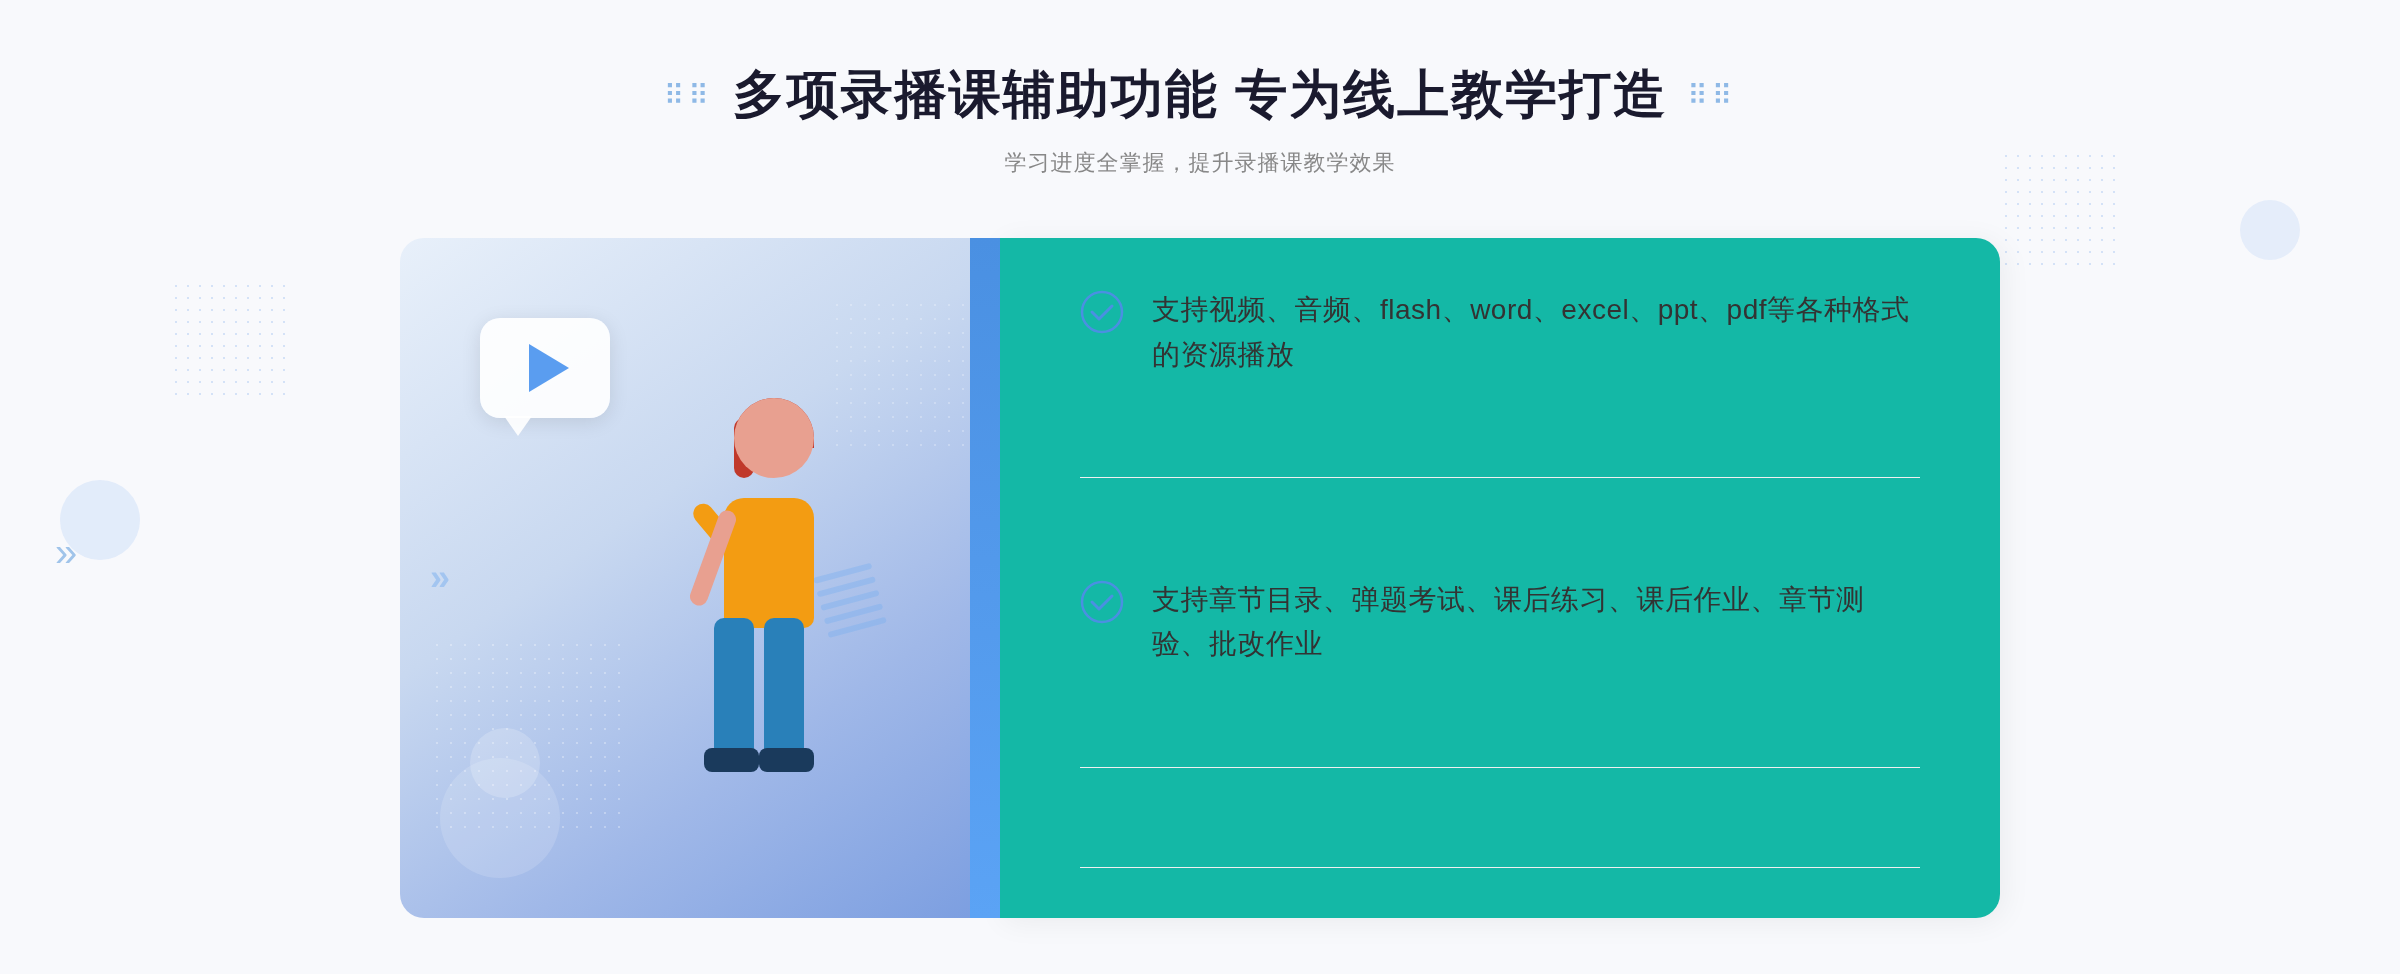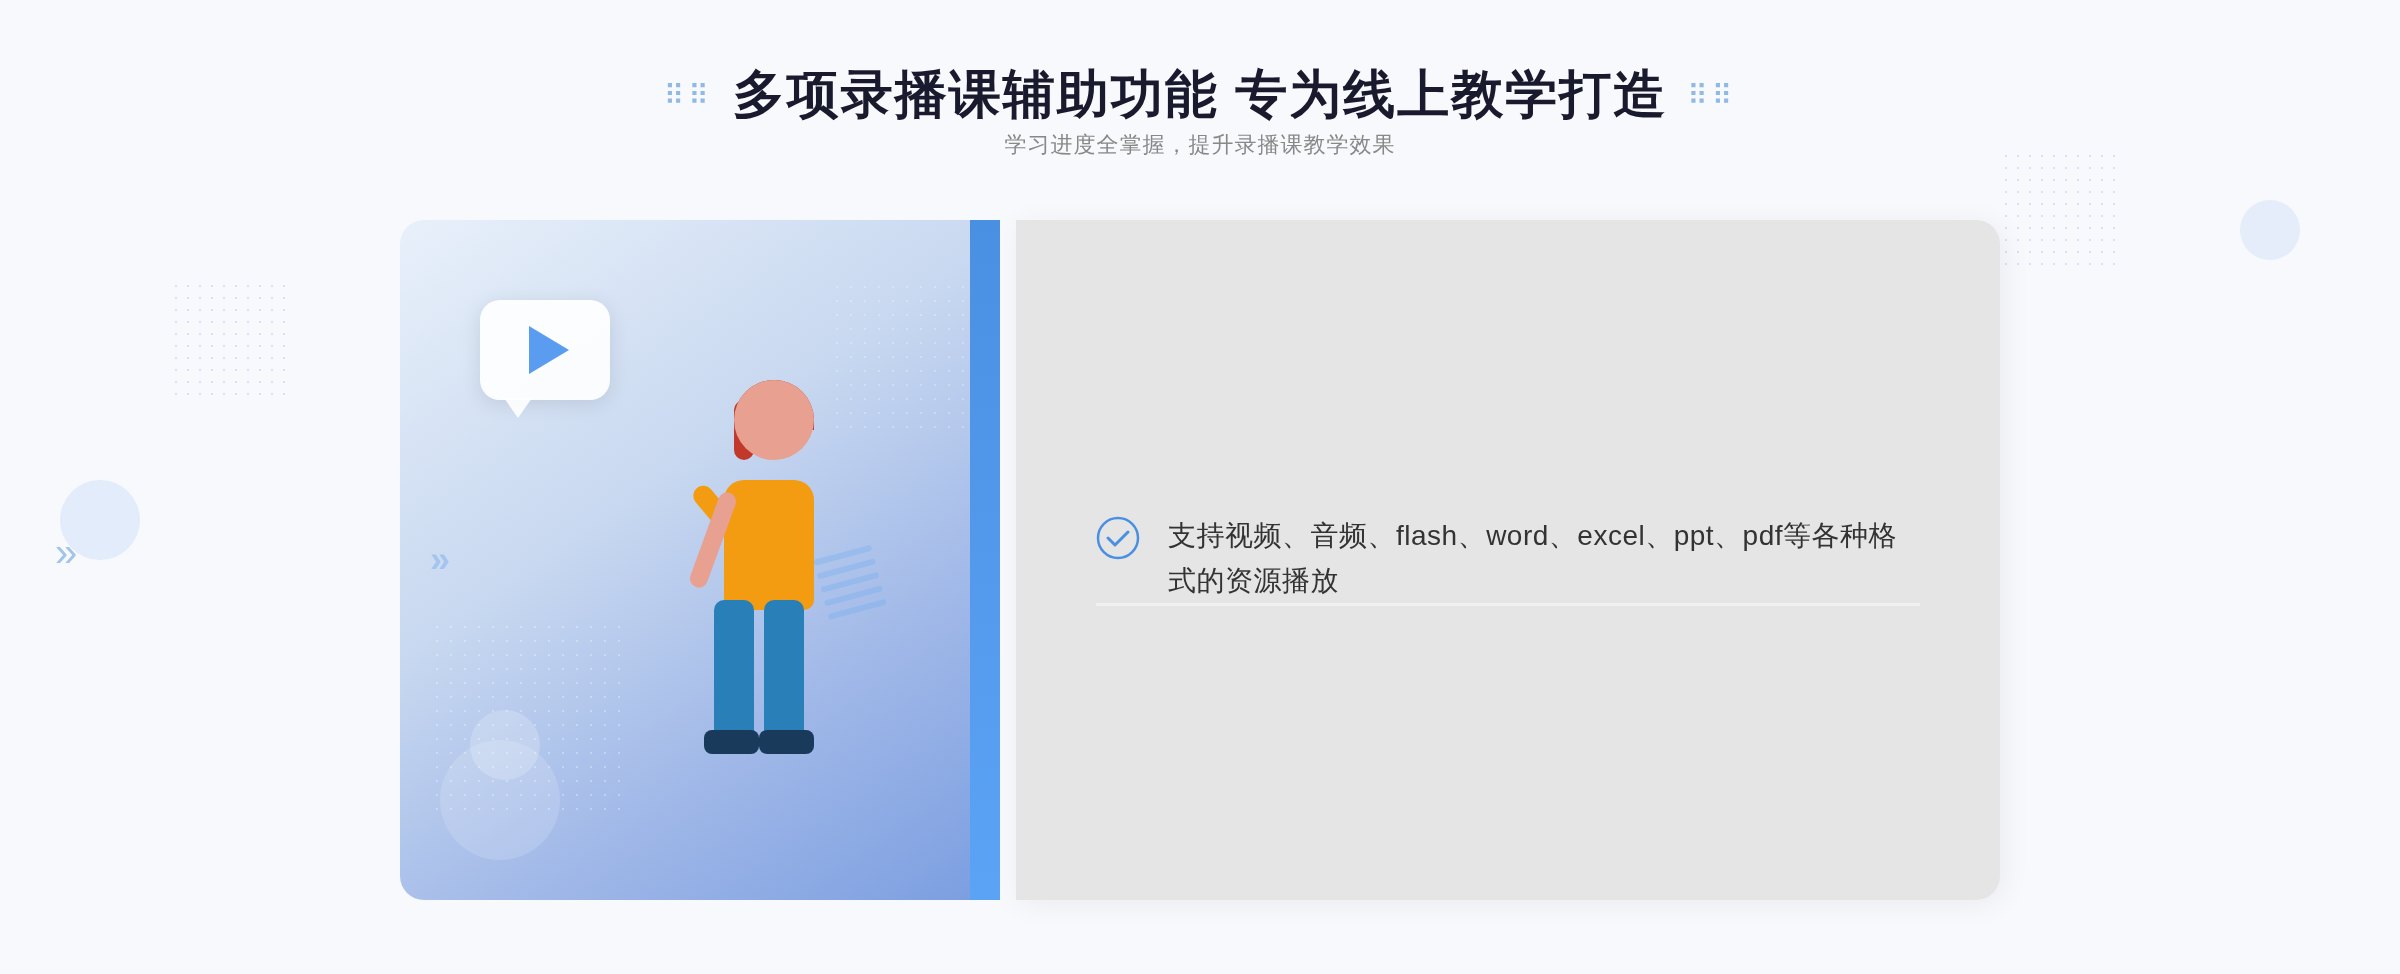--- a/index.html
+++ b/index.html
@@ -93,20 +93,21 @@
     }
 
     .main-title {
       font-size: 52px;
       font-weight: 700;
       color: #1a1a2e;
       letter-spacing: 2px;
     }
 
     .sub-title {
+      margin-top: 18px;
       font-size: 22px;
       color: #888;
       letter-spacing: 1px;
     }
 
     
     .content-section {
       margin-top: 60px;
       display: flex;
       align-items: stretch;
@@ -336,28 +337,27 @@
       right: 0;
       top: 0;
       bottom: 0;
       width: 30px;
       background: linear-gradient(180deg, #4a90e2 0%, #5ba3f5 100%);
     }
 
     
     .features-panel {
       flex: 1;
-      background: #e5e5e5;
+      background: #14b8a6;
       border-radius: 0 24px 24px 0;
       padding: 50px 80px;
       display: flex;
       flex-direction: column;
-      justify-content: center;
+      justify-content: space-between;
       box-shadow: 4px 4px 30px rgba(0,0,0,0.06);
-      margin-left: 16px;
     }
 
     .feature-item {
       display: flex;
       align-items: flex-start;
       gap: 28px;
     }
 
     .feature-icon {
       width: 44px;
@@ -480,20 +480,29 @@
           <svg viewBox="0 0 44 44" fill="none" xmlns="http://www.w3.org/2000/svg">
             <circle cx="22" cy="22" r="20" stroke="#4a90e2" stroke-width="2.5"></circle>
             <path d="M12 22 L19 29 L32 16" stroke="#4a90e2" stroke-width="3" stroke-linecap="round" stroke-linejoin="round"></path>
           </svg>
         </div>
         <span class="feature-text">支持视频、音频、flash、word、excel、ppt、pdf等各种格式的资源播放</span>
       </div>
 
       <div class="feature-divider"></div>
 
+      <div class="feature-item">
+        <div class="feature-icon">
+          <svg viewBox="0 0 44 44" fill="none" xmlns="http://www.w3.org/2000/svg">
+            <circle cx="22" cy="22" r="20" stroke="#4a90e2" stroke-width="2.5"></circle>
+            <path d="M12 22 L19 29 L32 16" stroke="#4a90e2" stroke-width="3" stroke-linecap="round" stroke-linejoin="round"></path>
+          </svg>
+        </div>
+        <span class="feature-text">支持章节目录、弹题考试、课后练习、课后作业、章节测验、批改作业</span>
+      </div>
 
       <div class="feature-divider"></div>
 
 
       <div class="feature-divider"></div>
 
 
     </div>
   </div>
 

